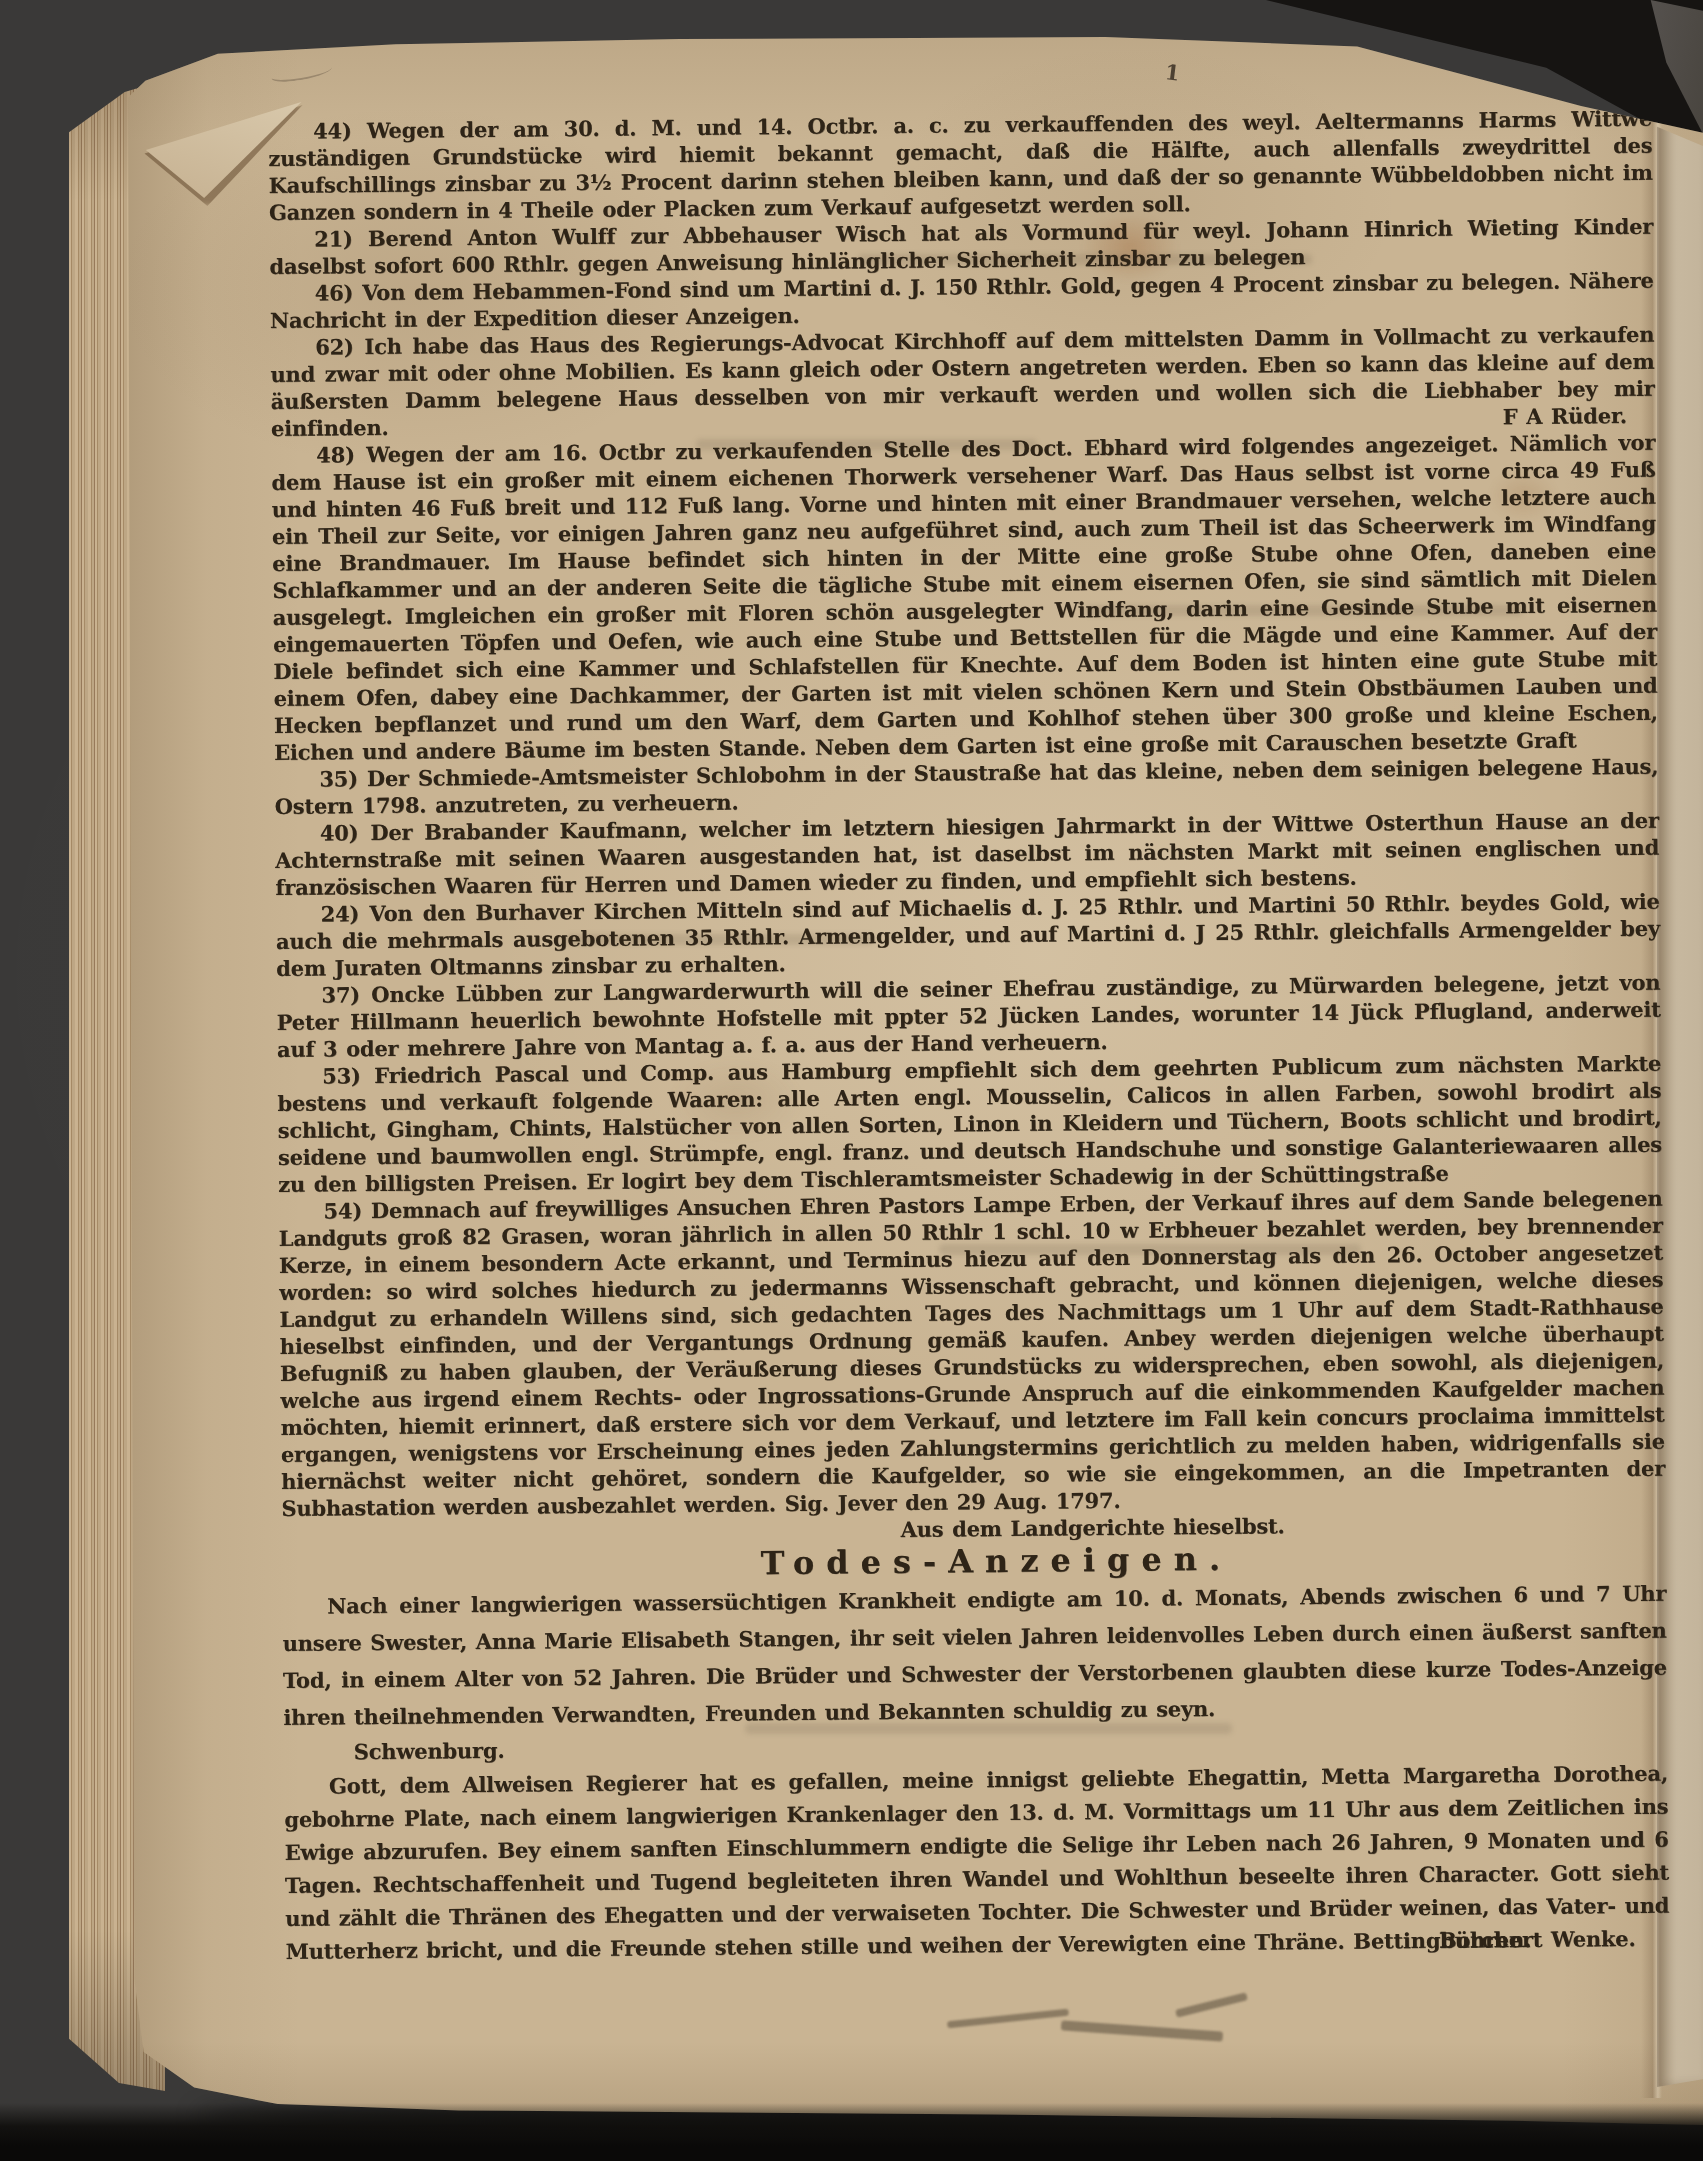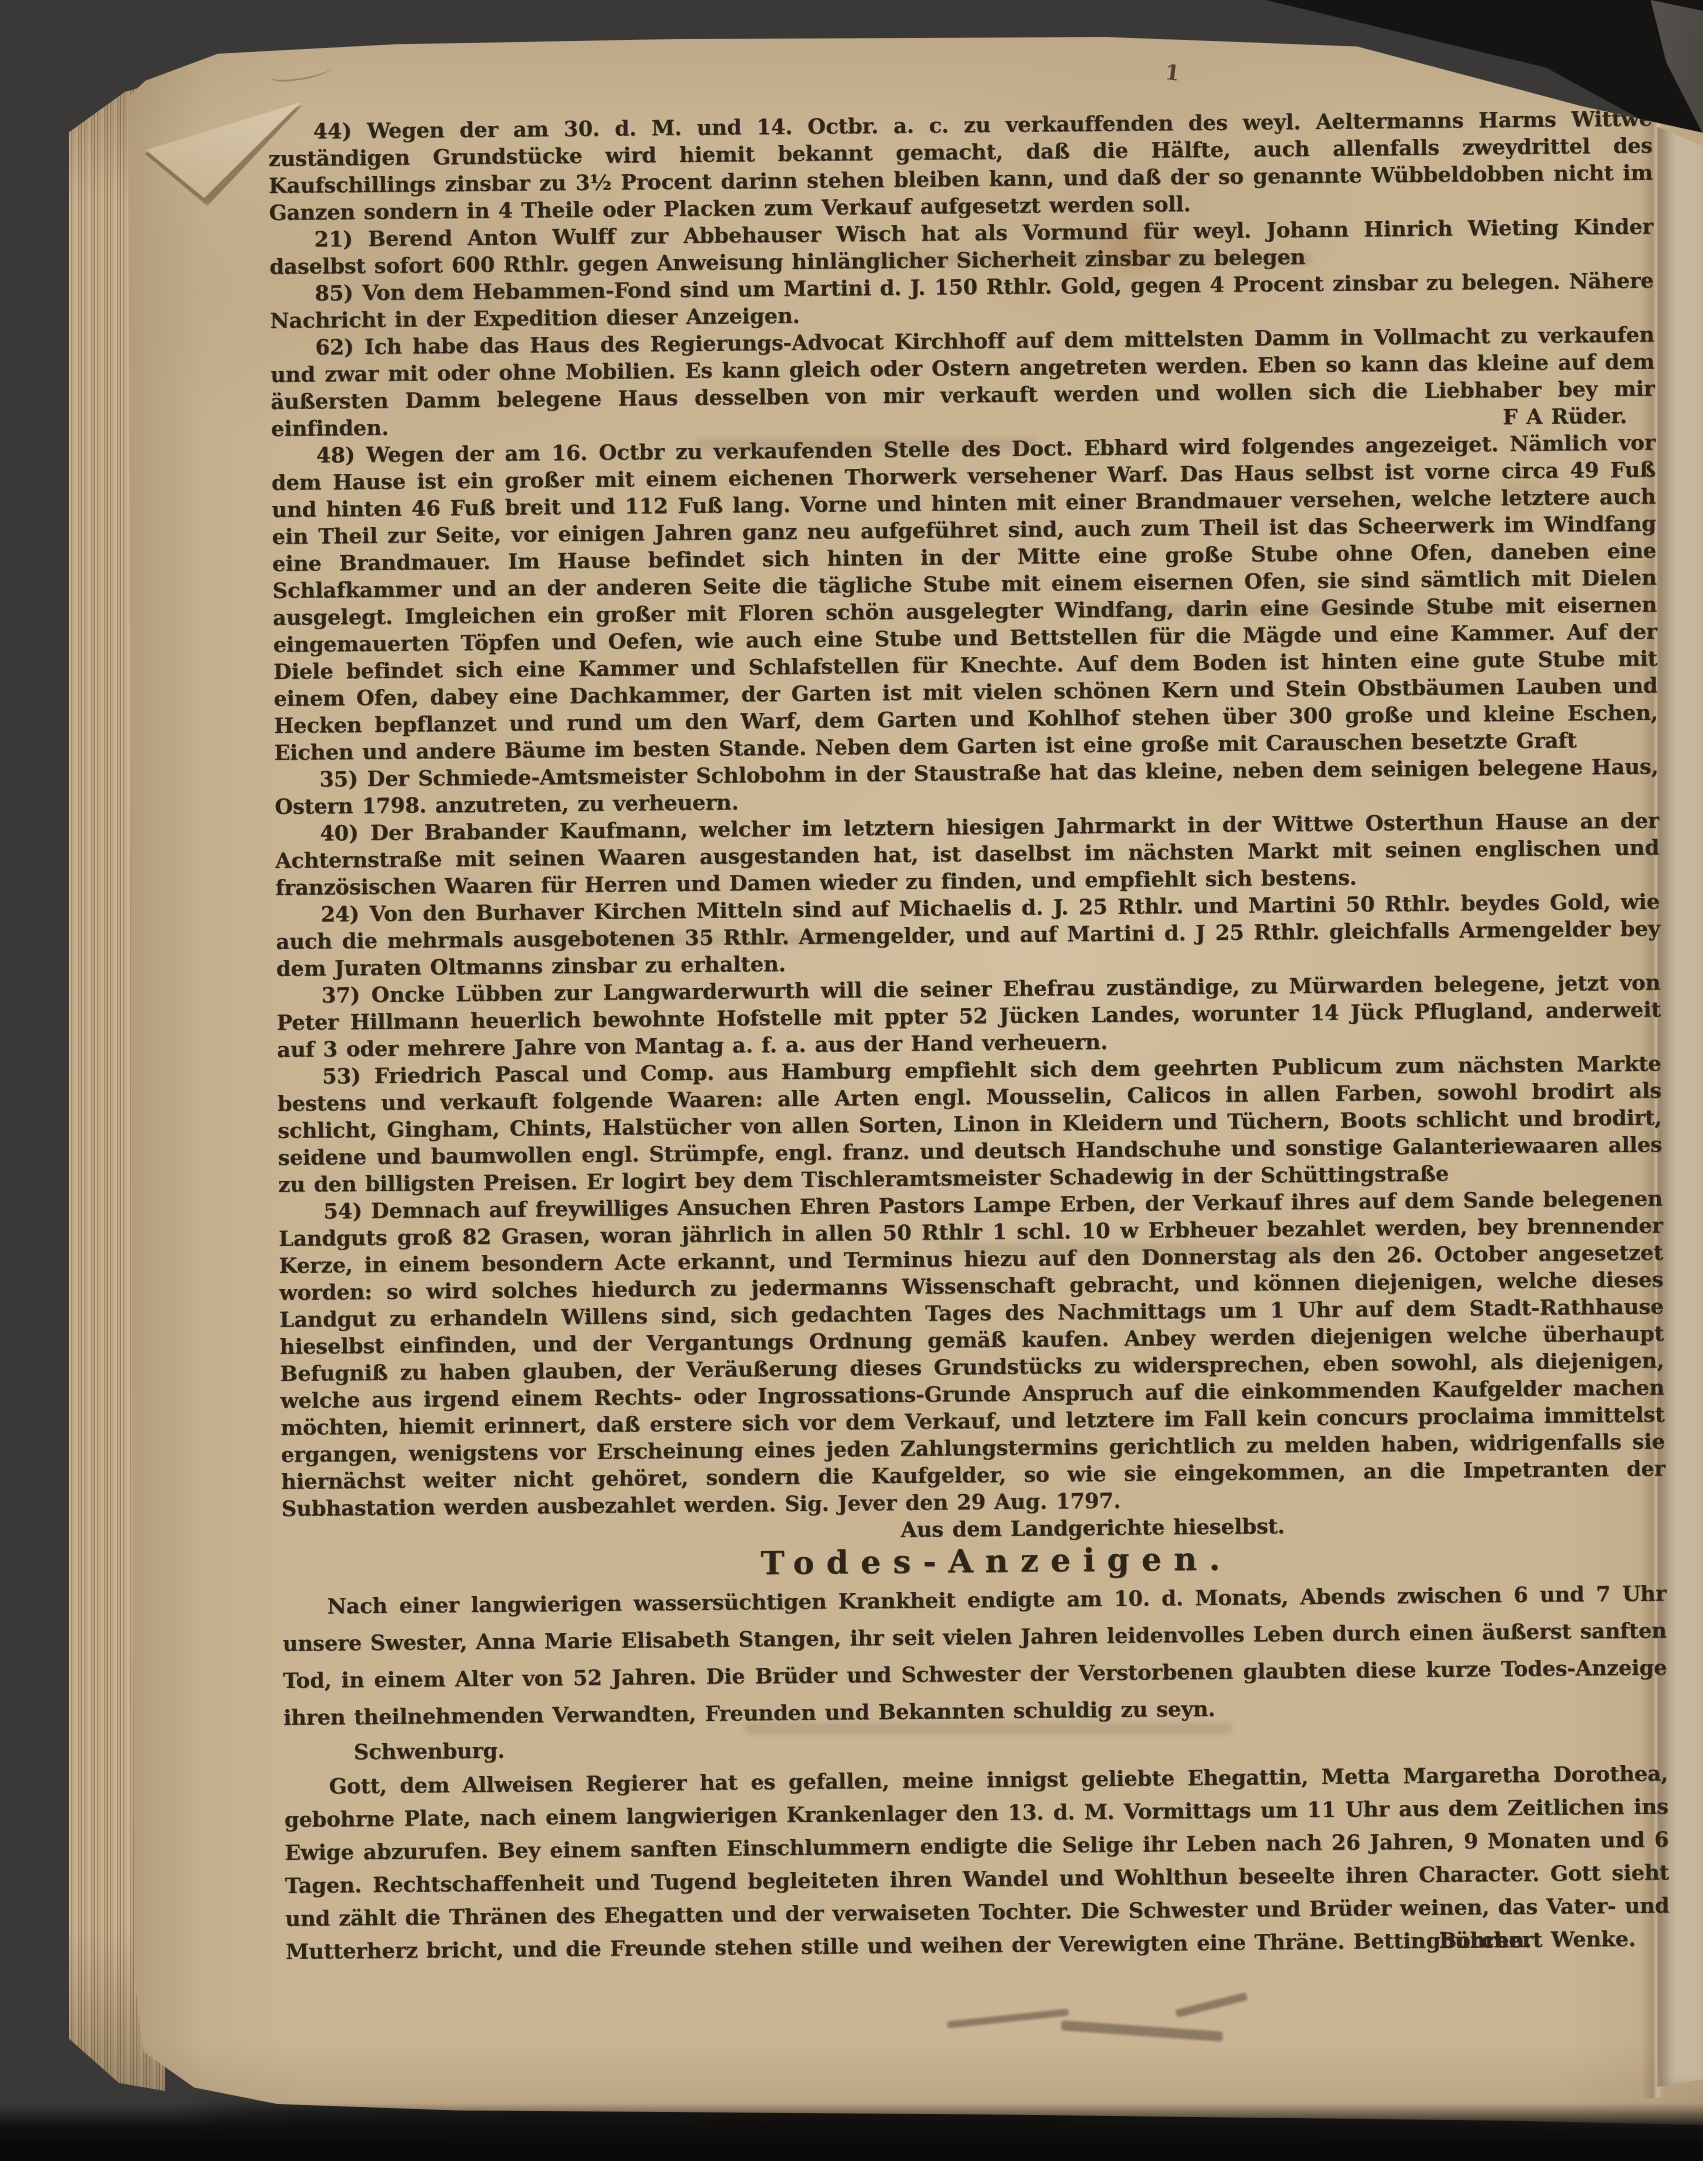--- a/index.html
+++ b/index.html
@@ -132,21 +132,21 @@
     <div class="bleed b3"></div>
     <div class="bleed b4"></div>
     <div class="bleed b5"></div>
     <div class="bleed b6"></div>
     <div class="scribble"></div>
     <div class="ink-one">1</div>
 
     <div class="textblock">
       <p><span>44)</span> <span>Wegen der am 30. d. M. und 14. Octbr. a. c. zu verkauffenden des weyl. Aeltermanns Harms Wittwe zuständigen Grundstücke wird hiemit bekannt gemacht, daß die Hälfte, auch allenfalls zweydrittel des Kaufschillings zinsbar zu 3½ Procent darinn stehen bleiben kann, und daß der so genannte Wübbeldobben nicht im Ganzen sondern in 4 Theile oder Placken zum Verkauf aufgesetzt werden soll.</span></p>
       <p><span>21)</span> <span>Berend Anton Wulff zur Abbehauser Wisch hat als Vormund für weyl. Johann Hinrich Wieting Kinder daselbst sofort 600 Rthlr. gegen Anweisung hinlänglicher Sicherheit zinsbar zu belegen</span></p>
-      <p><span>85)</span> <span>Von dem Hebammen-Fond sind um Martini d. J. 150 Rthlr. Gold, gegen 4 Procent zinsbar zu belegen. Nähere Nachricht in der Expedition dieser Anzeigen.</span></p>
+      <p><span>46)</span> <span>Von dem Hebammen-Fond sind um Martini d. J. 150 Rthlr. Gold, gegen 4 Procent zinsbar zu belegen. Nähere Nachricht in der Expedition dieser Anzeigen.</span></p>
       <p><span>62)</span> <span>Ich habe das Haus des Regierungs-Advocat Kirchhoff auf dem mittelsten Damm in Vollmacht zu verkaufen und zwar mit oder ohne Mobilien. Es kann gleich oder Ostern angetreten werden. Eben so kann das kleine auf dem äußersten Damm belegene Haus desselben von mir verkauft werden und wollen sich die Liebhaber bey mir einfinden.</span></p>
       <div class="sig-line">F A Rüder.</div>
       <p><span>48)</span> <span>Wegen der am 16. Octbr zu verkaufenden Stelle des Doct. Ebhard wird folgendes angezeiget. Nämlich vor dem Hause ist ein großer mit einem eichenen Thorwerk versehener Warf. Das Haus selbst ist vorne circa 49 Fuß und hinten 46 Fuß breit und 112 Fuß lang. Vorne und hinten mit einer Brandmauer versehen, welche letztere auch ein Theil zur Seite, vor einigen Jahren ganz neu aufgeführet sind, auch zum Theil ist das Scheerwerk im Windfang eine Brandmauer. Im Hause befindet sich hinten in der Mitte eine große Stube ohne Ofen, daneben eine Schlafkammer und an der anderen Seite die tägliche Stube mit einem eisernen Ofen, sie sind sämtlich mit Dielen ausgelegt. Imgleichen ein großer mit Floren schön ausgelegter Windfang, darin eine Gesinde Stube mit eisernen eingemauerten Töpfen und Oefen, wie auch eine Stube und Bettstellen für die Mägde und eine Kammer. Auf der Diele befindet sich eine Kammer und Schlafstellen für Knechte. Auf dem Boden ist hinten eine gute Stube mit einem Ofen, dabey eine Dachkammer, der Garten ist mit vielen schönen Kern und Stein Obstbäumen Lauben und Hecken bepflanzet und rund um den Warf, dem Garten und Kohlhof stehen über 300 große und kleine Eschen, Eichen und andere Bäume im besten Stande. Neben dem Garten ist eine große mit Carauschen besetzte Graft</span></p>
       <p><span>35)</span> <span>Der Schmiede-Amtsmeister Schlobohm in der Staustraße hat das kleine, neben dem seinigen belegene Haus, Ostern 1798. anzutreten, zu verheuern.</span></p>
       <p><span>40)</span> <span>Der Brabander Kaufmann, welcher im letztern hiesigen Jahrmarkt in der Wittwe Osterthun Hause an der Achternstraße mit seinen Waaren ausgestanden hat, ist daselbst im nächsten Markt mit seinen englischen und französischen Waaren für Herren und Damen wieder zu finden, und empfiehlt sich bestens.</span></p>
       <p><span>24)</span> <span>Von den Burhaver Kirchen Mitteln sind auf Michaelis d. J. 25 Rthlr. und Martini 50 Rthlr. beydes Gold, wie auch die mehrmals ausgebotenen 35 Rthlr. Armengelder, und auf Martini d. J 25 Rthlr. gleichfalls Armengelder bey dem Juraten Oltmanns zinsbar zu erhalten.</span></p>
       <p><span>37)</span> <span>Oncke Lübben zur Langwarderwurth will die seiner Ehefrau zuständige, zu Mürwarden belegene, jetzt von Peter Hillmann heuerlich bewohnte Hofstelle mit ppter 52 Jücken Landes, worunter 14 Jück Pflugland, anderweit auf 3 oder mehrere Jahre von Mantag a. f. a. aus der Hand verheuern.</span></p>
       <p><span>53)</span> <span>Friedrich Pascal und Comp. aus Hamburg empfiehlt sich dem geehrten Publicum zum nächsten Markte bestens und verkauft folgende Waaren: alle Arten engl. Mousselin, Calicos in allen Farben, sowohl brodirt als schlicht, Gingham, Chints, Halstücher von allen Sorten, Linon in Kleidern und Tüchern, Boots schlicht und brodirt, seidene und baumwollen engl. Strümpfe, engl. franz. und deutsch Handschuhe und sonstige Galanteriewaaren alles zu den billigsten Preisen. Er logirt bey dem Tischleramtsmeister Schadewig in der Schüttingstraße</span></p>
       <p><span>54)</span> <span>Demnach auf freywilliges Ansuchen Ehren Pastors Lampe Erben, der Verkauf ihres auf dem Sande belegenen Landguts groß 82 Grasen, woran jährlich in allen 50 Rthlr 1 schl. 10 w Erbheuer bezahlet werden, bey brennender Kerze, in einem besondern Acte erkannt, und Terminus hiezu auf den Donnerstag als den 26. October angesetzet worden: so wird solches hiedurch zu jedermanns Wissenschaft gebracht, und können diejenigen, welche dieses Landgut zu erhandeln Willens sind, sich gedachten Tages des Nachmittags um 1 Uhr auf dem Stadt-Rathhause hieselbst einfinden, und der Vergantungs Ordnung gemäß kaufen. Anbey werden diejenigen welche überhaupt Befugniß zu haben glauben, der Veräußerung dieses Grundstücks zu widersprechen, eben sowohl, als diejenigen, welche aus irgend einem Rechts- oder Ingrossations-Grunde Anspruch auf die einkommenden Kaufgelder machen möchten, hiemit erinnert, daß erstere sich vor dem Verkauf, und letztere im Fall kein concurs proclaima immittelst ergangen, wenigstens vor Erscheinung eines jeden Zahlungstermins gerichtlich zu melden haben, widrigenfalls sie hiernächst weiter nicht gehöret, sondern die Kaufgelder, so wie sie eingekommen, an die Impetranten der Subhastation werden ausbezahlet werden. Sig. Jever den 29 Aug. 1797.</span></p>
       <div class="attr-line">Aus dem Landgerichte hieselbst.</div>

